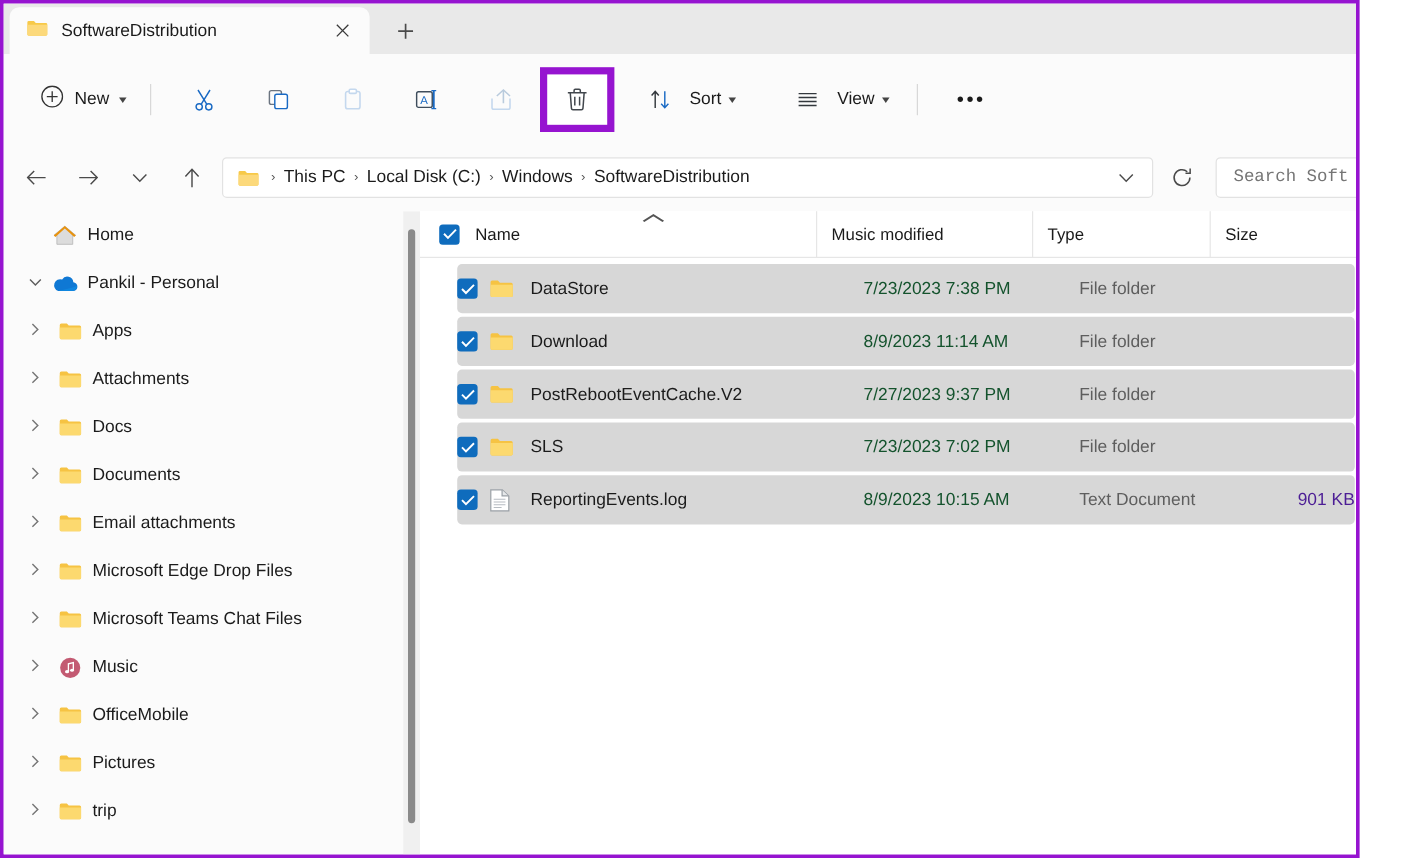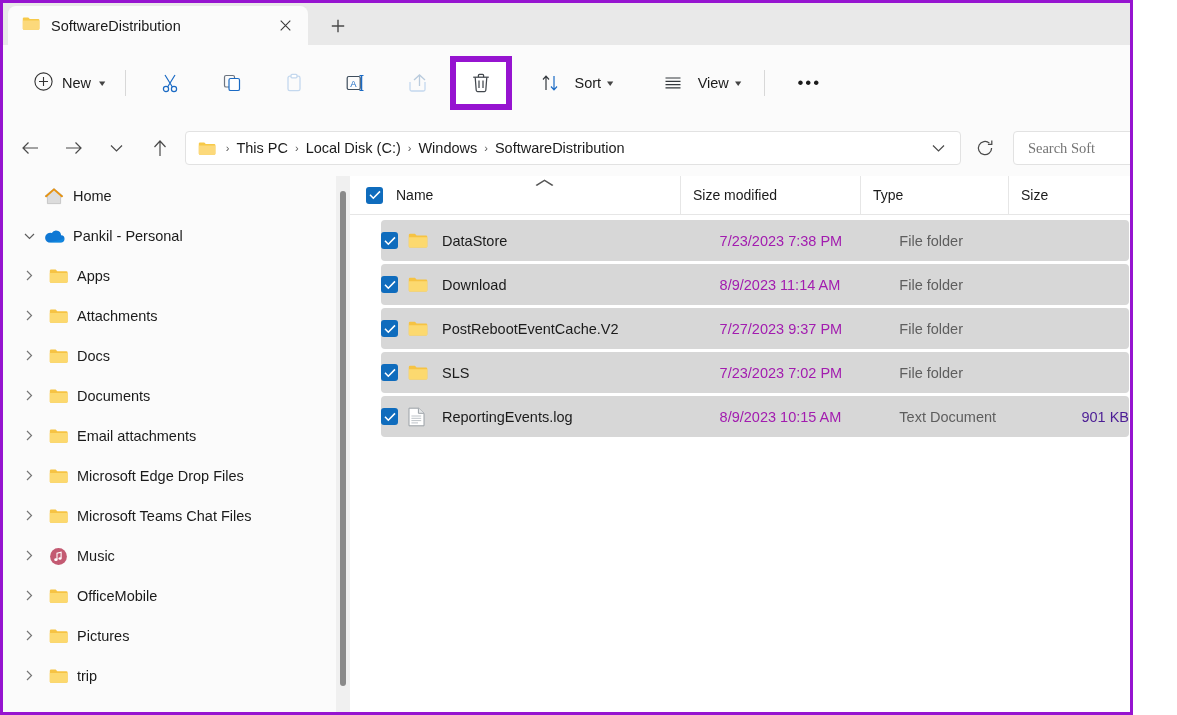--- a/index.html
+++ b/index.html
@@ -112,21 +112,21 @@
   #searchbox {
     margin-left: 12px; height: 34px; width: 170px;
     background: #ffffff; border: 1px solid #e2e2e2;
     border-radius: 4px;
     display: flex; align-items: center;
     padding-left: 12px;
     overflow: hidden;
   }
   #searchbox input {
     border: none; outline: none; background: transparent;
-    font-family: Liberation Serif, serif;
+    font-family: Liberation Mono, monospace;
     font-size: 14.5px; color: #0f766e; width: 100%;
   }
   
   #sidebar {
     position: absolute; left: 0; top: 173px;
     width: 347px; height: 536px;
     background: #fbfbfb;
     overflow: hidden;
   }
   .nav-item {
@@ -185,21 +185,21 @@
   }
   .row.selected { background: #d7d7d7; }
   .cb {
     width: 17px; height: 17px; min-width: 17px;
     border-radius: 3px; background: #0f6cbd;
     display: flex; align-items: center; justify-content: center;
   }
   .cb svg { display: block; }
   .row-icon { width: 26px; min-width: 26px; margin-left: 10px; display:flex; align-items:center; }
   .row-name { margin-left: 8px; white-space: nowrap; overflow: hidden; }
-  .row-date { color: #a21caf; white-space: nowrap; }
+  .row-date { color: #14532d; white-space: nowrap; }
   .row-type { color: #5e5e5e; white-space: nowrap; }
   .row-size { color: #4c1d95; white-space: nowrap; text-align: right; }
 </style>
 </head>
 <body>
 
 <div id="frame">
 
   <div id="titlebar">
     <div id="tab">
@@ -592,21 +592,21 @@
       </span>
       <div class="hcell first" style="width:330px; padding-left:16px">
         <span class="cb">
           <svg width="12" height="10" viewBox="0 0 12 10" fill="none" stroke="#ffffff" stroke-width="1.6">
               <path d="M1 4.8 L4.3 8.2 L11 1.4"></path>
             </svg>
         </span>
         <span style="margin-left:13px">Name</span>
       </div>
       <div class="hcell" style="width:180px">
-        <span>Size modified</span>
+        <span>Music modified</span>
       </div>
       <div class="hcell" style="width:148px">
         <span>Type</span>
       </div>
       <div class="hcell" style="width:100px">
         <span>Size</span>
       </div>
     </div>
 
     <div style="padding-top:5px">

